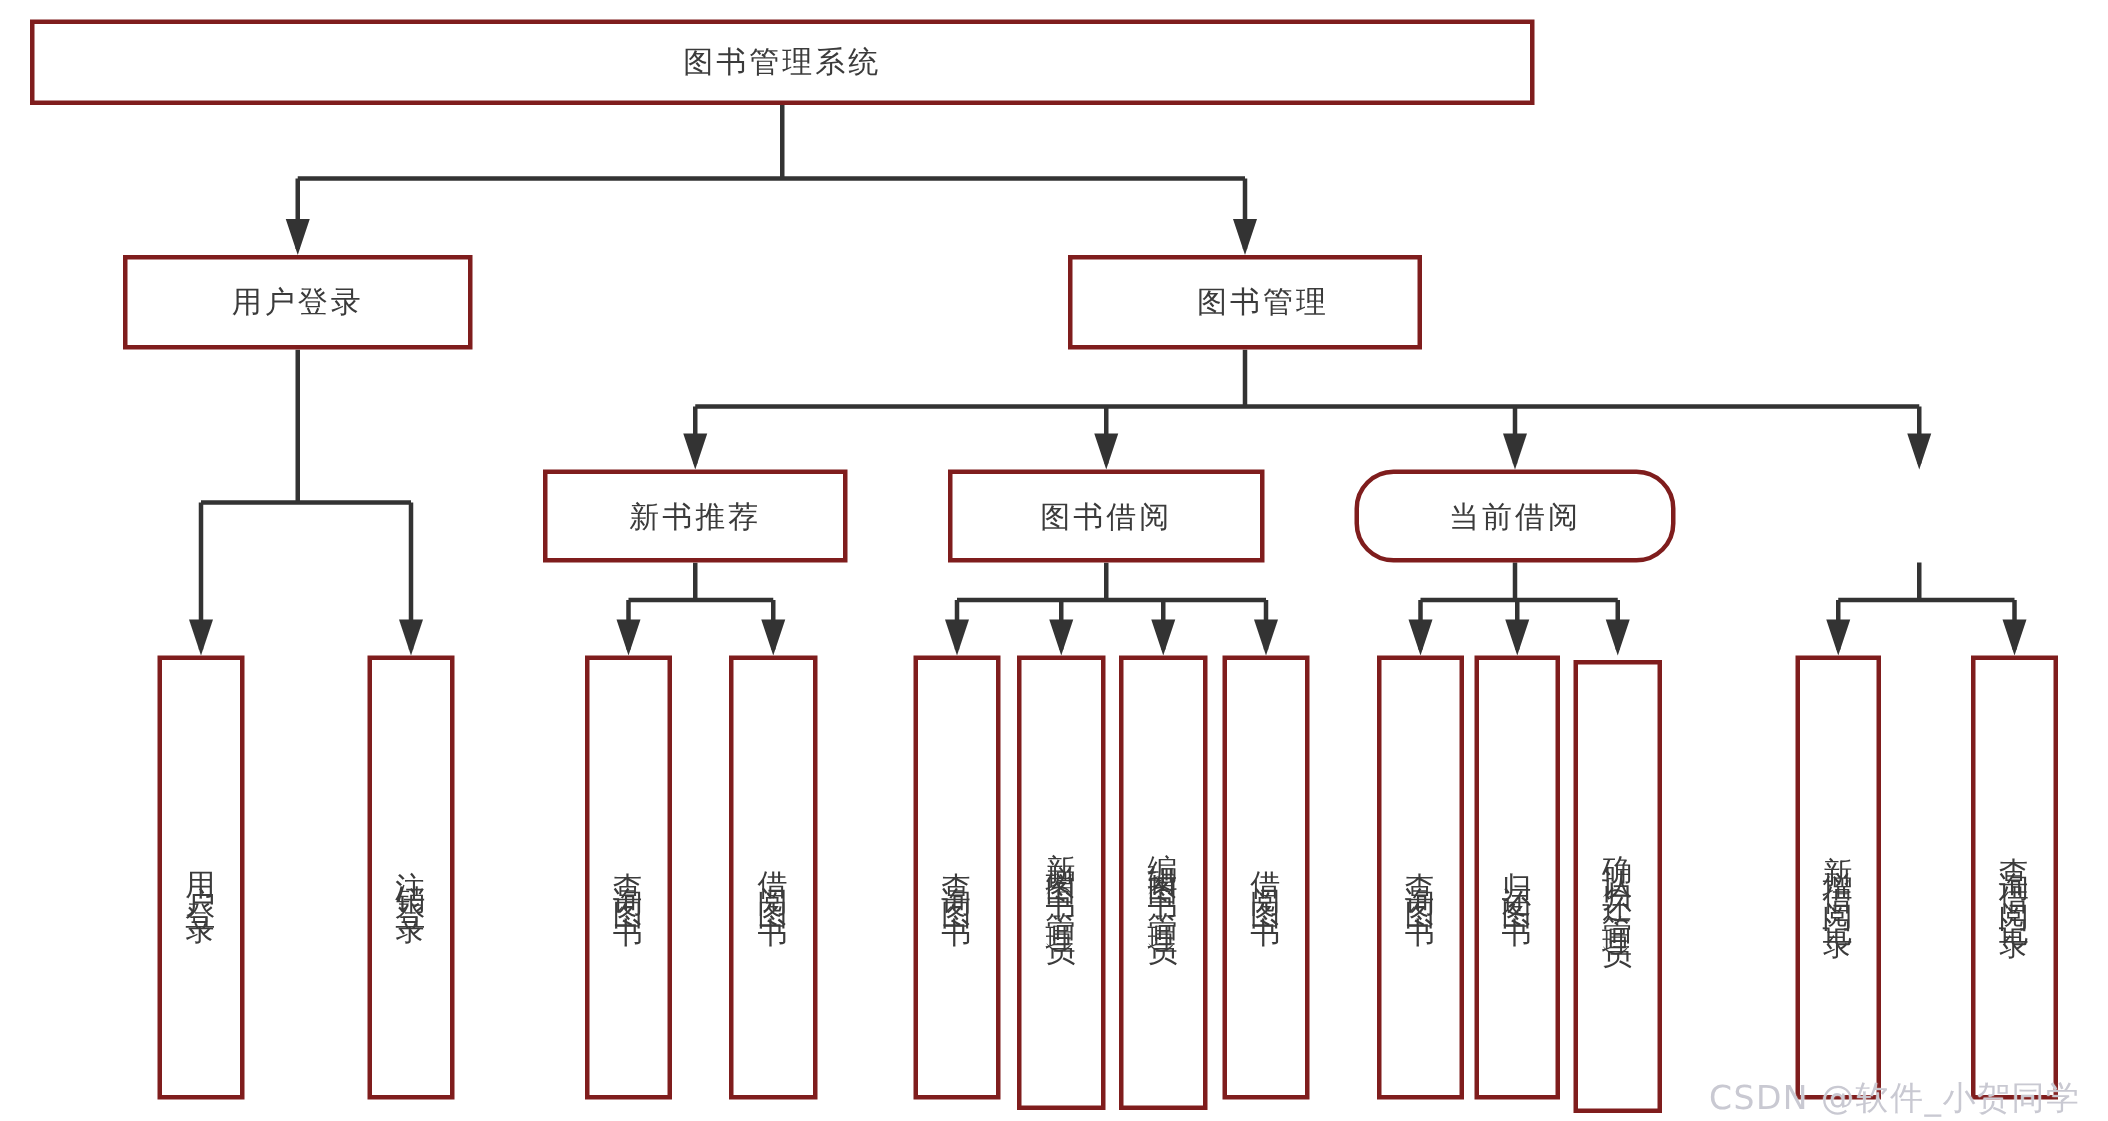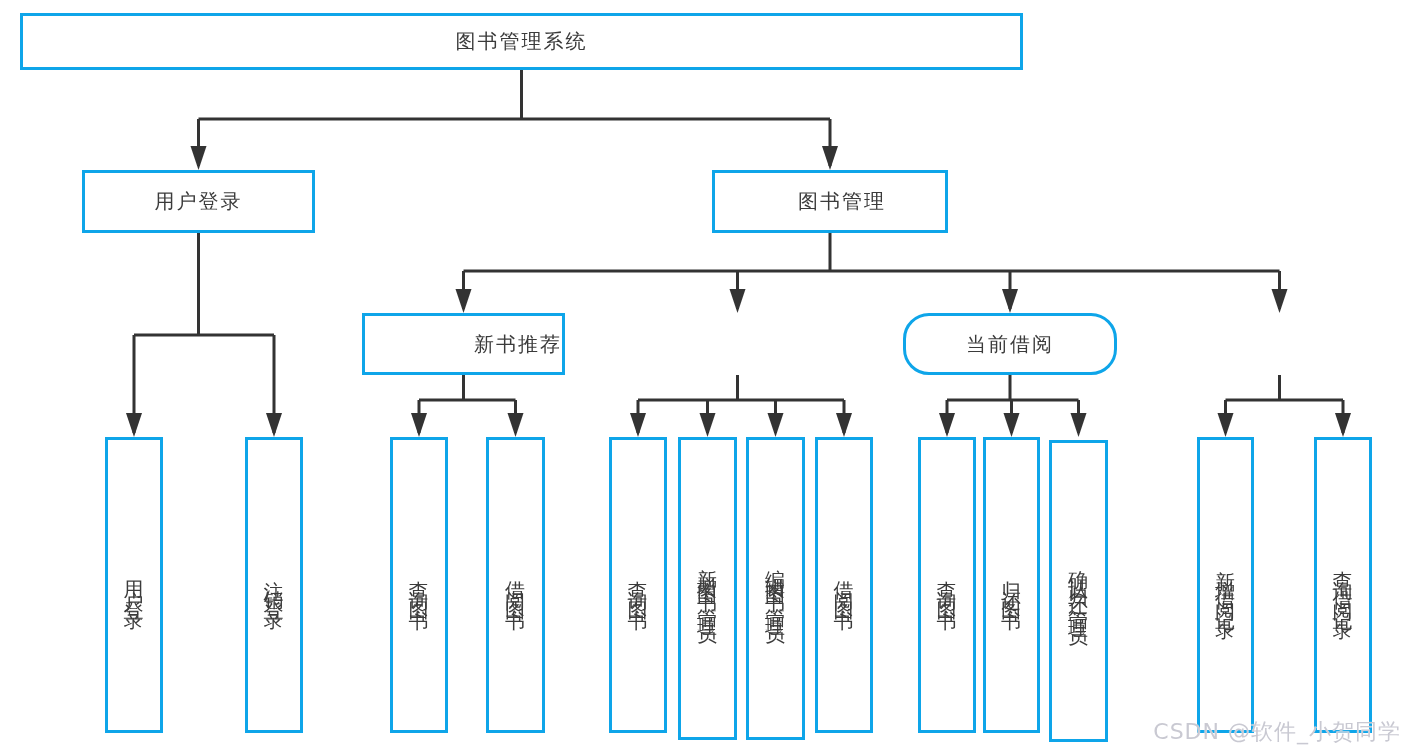--- a/index.html
+++ b/index.html
@@ -4,32 +4,32 @@
 <style>
   html,body { margin:0; padding:0; background:#ffffff; }
   .canvas {
     position:relative; width:1405px; height:747px; background:#ffffff;
     font-family:"DejaVu Sans","Liberation Sans",sans-serif; overflow:hidden;
   }
   svg.wires { position:absolute; left:0; top:0; z-index:1; }
   svg.wires path { stroke:#333333; stroke-width:3; fill:none; }
   svg.wires polygon { fill:#333333; stroke:none; }
   .node {
-    position:absolute; background:#ffffff; border:3px solid #0ea5e9;
+    position:absolute; background:#ffffff; border:3px solid #7f1d1d;
     box-sizing:border-box; display:flex; align-items:center; justify-content:center;
     color:#3b3b3b; z-index:2;
   }
   .h-node { font-size:20px; letter-spacing:2px; white-space:nowrap; }
   .v-node .vtext {
     writing-mode:vertical-rl; text-orientation:mixed;
     font-size:20px; line-height:1; letter-spacing:10px;
   }
   .v-node.tight .vtext { letter-spacing:8px; }
   .watermark {
-    position:absolute; right:4px; bottom:0px; z-index:6;
+    position:absolute; right:18px; bottom:0px; z-index:6;
     font-size:22px; color:#c9c9d2; letter-spacing:1px; white-space:nowrap;
     text-shadow:0 0 1px #ffffff;
   }
 </style>
 </head>
 <body>
 
 <div class="canvas">
 
   <svg class="wires" width="1405" height="747" viewBox="0 0 1405 747">
@@ -72,22 +72,25 @@
     <span>图书管理系统</span>
   </div>
 
   <div class="node h-node" style="left:82px; top:170px; width:233px; height:63px;">
     <span>用户登录</span>
   </div>
   <div class="node h-node" style="left:712px; top:170px; width:236px; height:63px;padding-left:24px;">
     <span>图书管理</span>
   </div>
 
-  <div class="node h-node" style="left:362px; top:313px; width:203px; height:62px;justify-content:flex-end;">
+  <div class="node h-node" style="left:362px; top:313px; width:203px; height:62px;">
     <span>新书推荐</span>
+  </div>
+  <div class="node h-node" style="left:632px; top:313px; width:211px; height:62px;">
+    <span>图书借阅</span>
   </div>
   <div class="node h-node" style="left:903px; top:313px; width:214px; height:62px;border-radius:26px;">
     <span>当前借阅</span>
   </div>
 
   <div class="node v-node" style="left:105px; top:437px; width:58px; height:296px;">
     <span class="vtext">用户登录</span>
   </div>
   <div class="node v-node" style="left:245px; top:437px; width:58px; height:296px;">
     <span class="vtext">注销登录</span>

